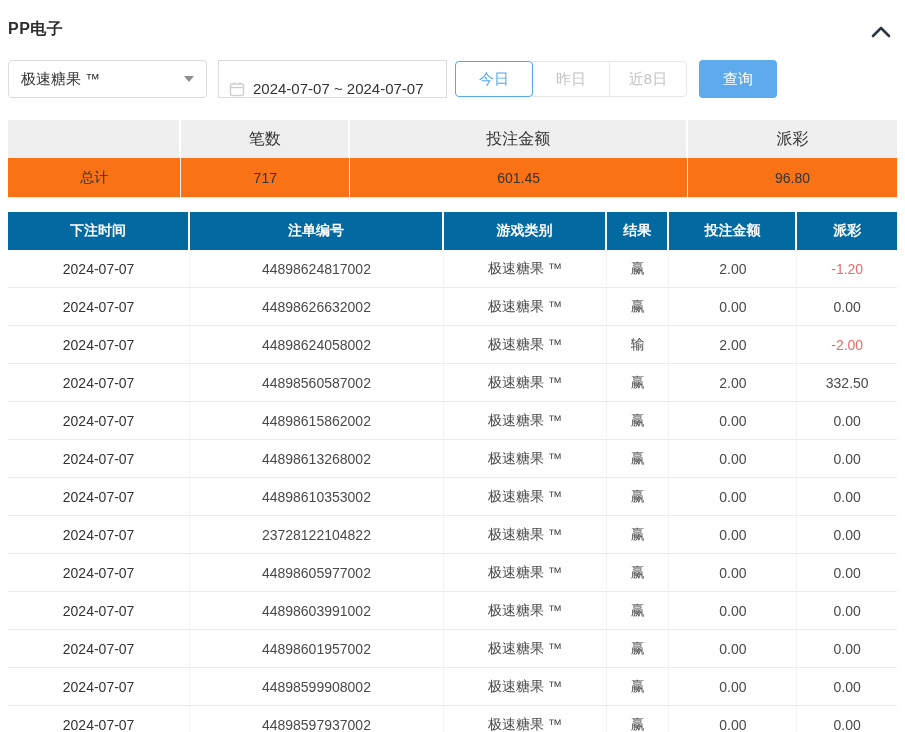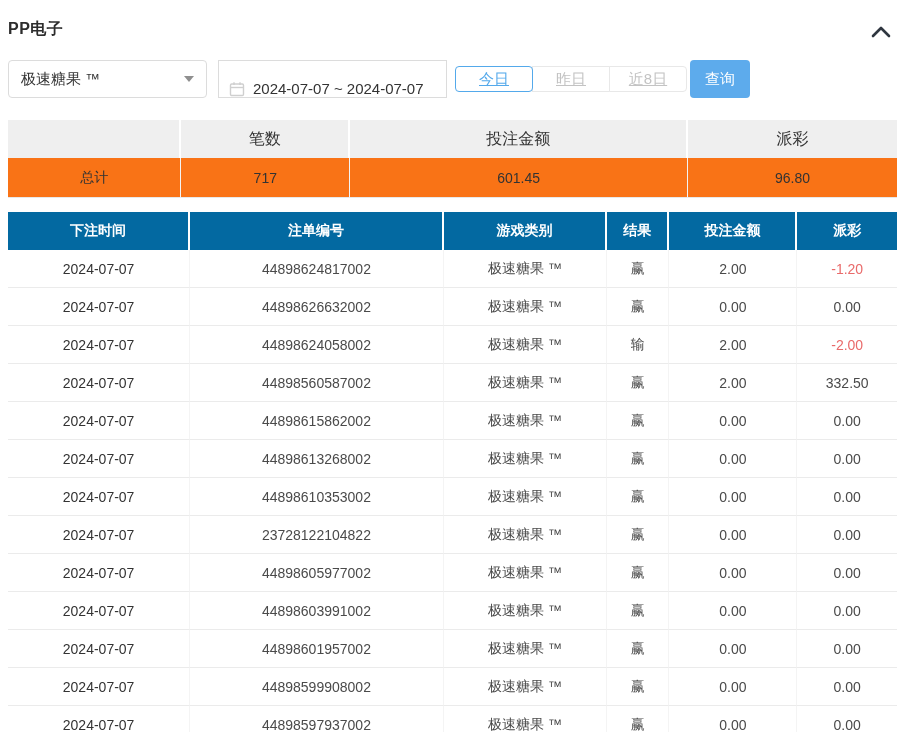--- a/index.html
+++ b/index.html
@@ -33,32 +33,32 @@
   .date-box {
     margin-left: 11px; width: 229px; height: 38px; border: 1px solid #dcdcdc;
     border-radius: 0; display: flex; align-items: flex-end; padding: 0 10px;
     cursor: pointer; background: #fff;
   }
   .date-box .cal { margin-right: 8px; line-height: 0; }
   .date-box .value { font-size: 15px; color: #333; }
 
   .quick-group { display: flex; margin-left: 8px; }
   .quick-btn {
-    min-width: 78px; height: 26px; background: #fff; border: 1px solid #e8e8e8;
+    min-width: 78px; height: 36px; background: #fff; border: 1px solid #e8e8e8;
     margin-left: -1px; color: #c3c3c3; font-size: 15px; cursor: pointer;
-    display: flex; align-items: center; justify-content: center; position: relative; text-decoration: underline;
+    display: flex; align-items: center; justify-content: center; position: relative;
   }
   .quick-btn.active {
     margin-left: 0; border: 1px solid #54a9eb; color: #54a9eb;
     border-radius: 4px; z-index: 2; background: #fff;
   }
   .quick-btn:last-child { border-radius: 0 4px 4px 0; }
 
   .search-btn {
-    margin-left: 3px; width: 60px; height: 38px; border: none; border-radius: 4px;
+    margin-left: 12px; width: 78px; height: 38px; border: none; border-radius: 4px;
     background: #5dabec; color: #fff; font-size: 15px; cursor: pointer;
     font-family: inherit;
   }
 
   
   table { width: 100%; border-collapse: separate; border-spacing: 0; table-layout: fixed; }
 
   .summary-table { margin-top: 22px; }
   .summary-table th {
     background: #efefef; height: 38px; font-size: 16px; font-weight: normal;

